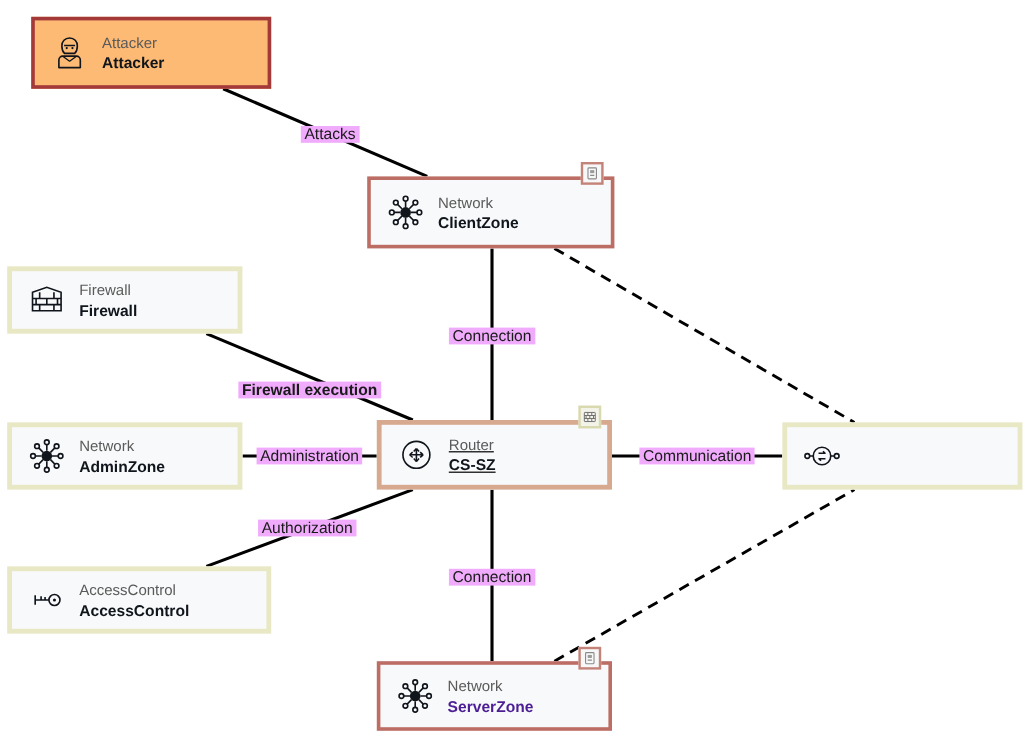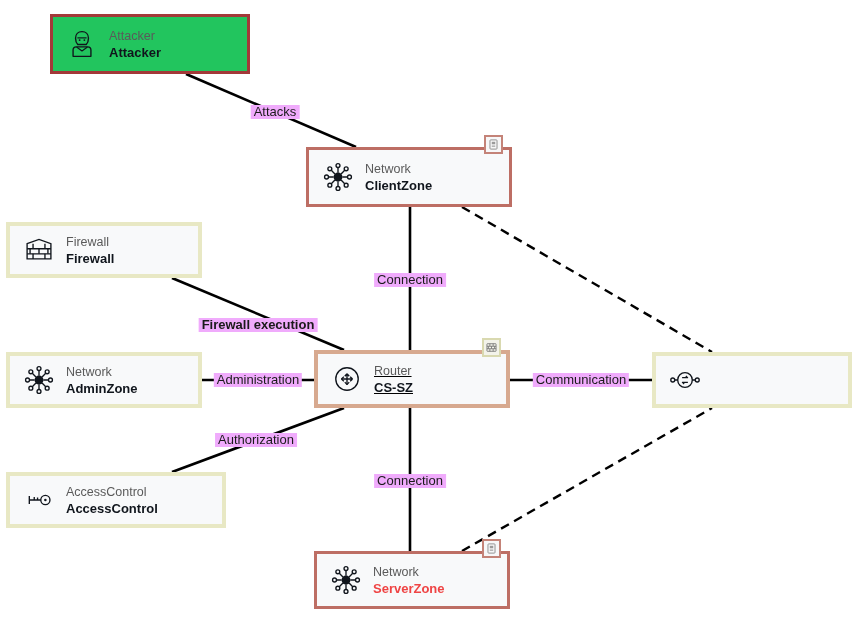--- a/index.html
+++ b/index.html
@@ -187,21 +187,21 @@
   <div id="labels">
       <div class="edge-label" style="left: 275px; top: 112px;">Attacks</div>
       <div class="edge-label" style="left: 410px; top: 280px;">Connection</div>
       <div class="edge-label" style="left: 258px; top: 325px; font-weight: bold;">Firewall execution</div>
       <div class="edge-label" style="left: 258px; top: 380px;">Administration</div>
       <div class="edge-label" style="left: 581px; top: 380px;">Communication</div>
       <div class="edge-label" style="left: 256px; top: 440px;">Authorization</div>
       <div class="edge-label" style="left: 410px; top: 481px;">Connection</div>
     </div>
   <div id="nodes">
-      <div class="node thick" style="left: 50px; top: 14px; width: 200px; height: 60px; border-color: rgb(163, 57, 57); background: #22c55e;">
+      <div class="node thick" style="left: 26px; top: 14px; width: 200px; height: 60px; border-color: rgb(163, 57, 57); background: #fdba74;">
         <div class="node-icon">
           <svg width="34" height="34" viewBox="0 0 40 40">
             <use href="#ic-attacker"></use>
           </svg>
         </div>
         <div class="node-text">
           <div class="node-type" style="color: rgb(90, 90, 90);">Attacker</div>
           <div class="node-name" style="color: rgb(16, 21, 28);">Attacker</div>
         </div>
       </div>
@@ -278,21 +278,21 @@
         </div>
       </div>
       <div class="node thick" style="left: 314px; top: 551px; width: 196px; height: 58px; border-color: rgb(189, 110, 100); background: rgb(248, 249, 250);">
         <div class="node-icon">
           <svg width="34" height="34" viewBox="0 0 40 40">
             <use href="#ic-network"></use>
           </svg>
         </div>
         <div class="node-text">
           <div class="node-type" style="color: rgb(90, 90, 90);">Network</div>
-          <div class="node-name" style="color: #ef4444;">ServerZone</div>
+          <div class="node-name" style="color: #4c1d95;">ServerZone</div>
         </div>
       </div>
       <div class="badge red-badge" style="left: 482px; top: 539px;">
         <svg width="13" height="13" viewBox="0 0 24 24">
           <use href="#ic-note"></use>
         </svg>
       </div>
     </div>
 
 </div>

